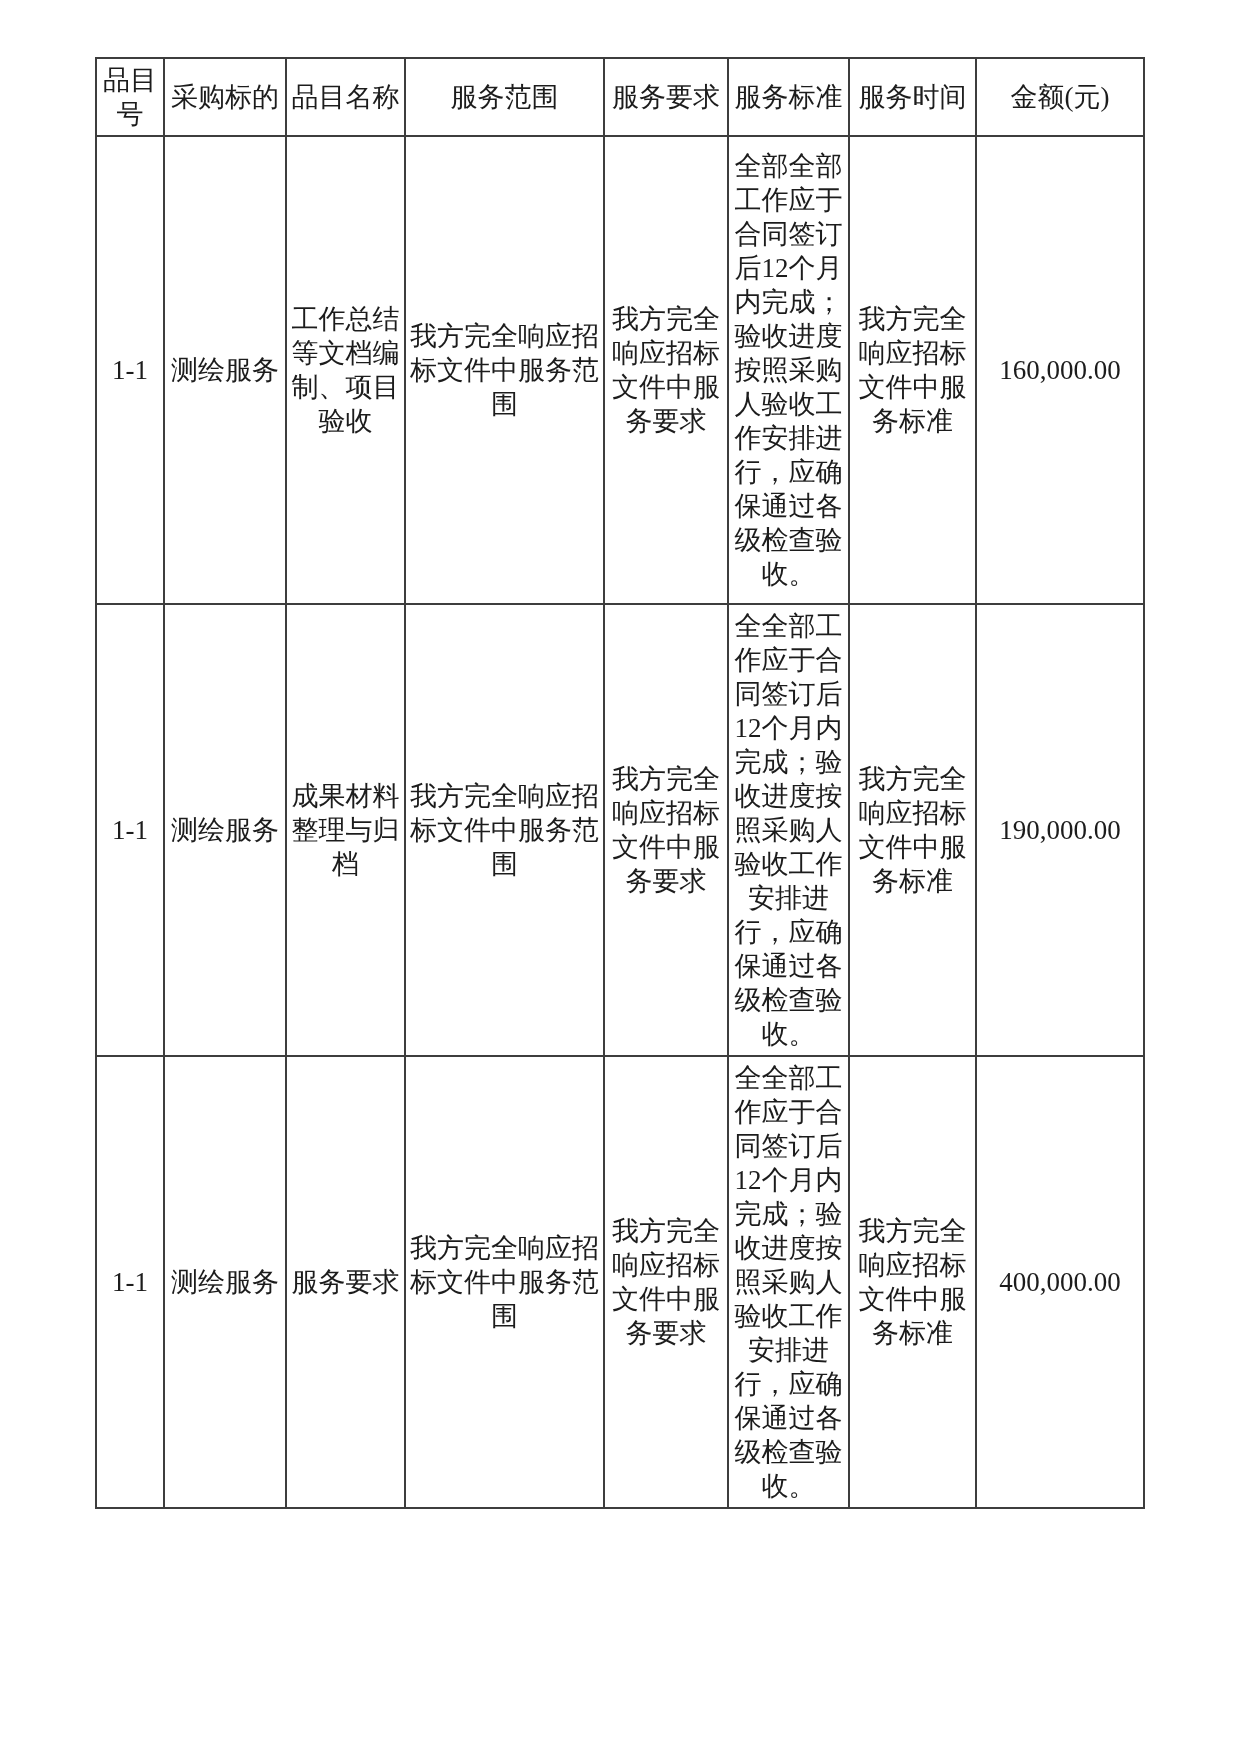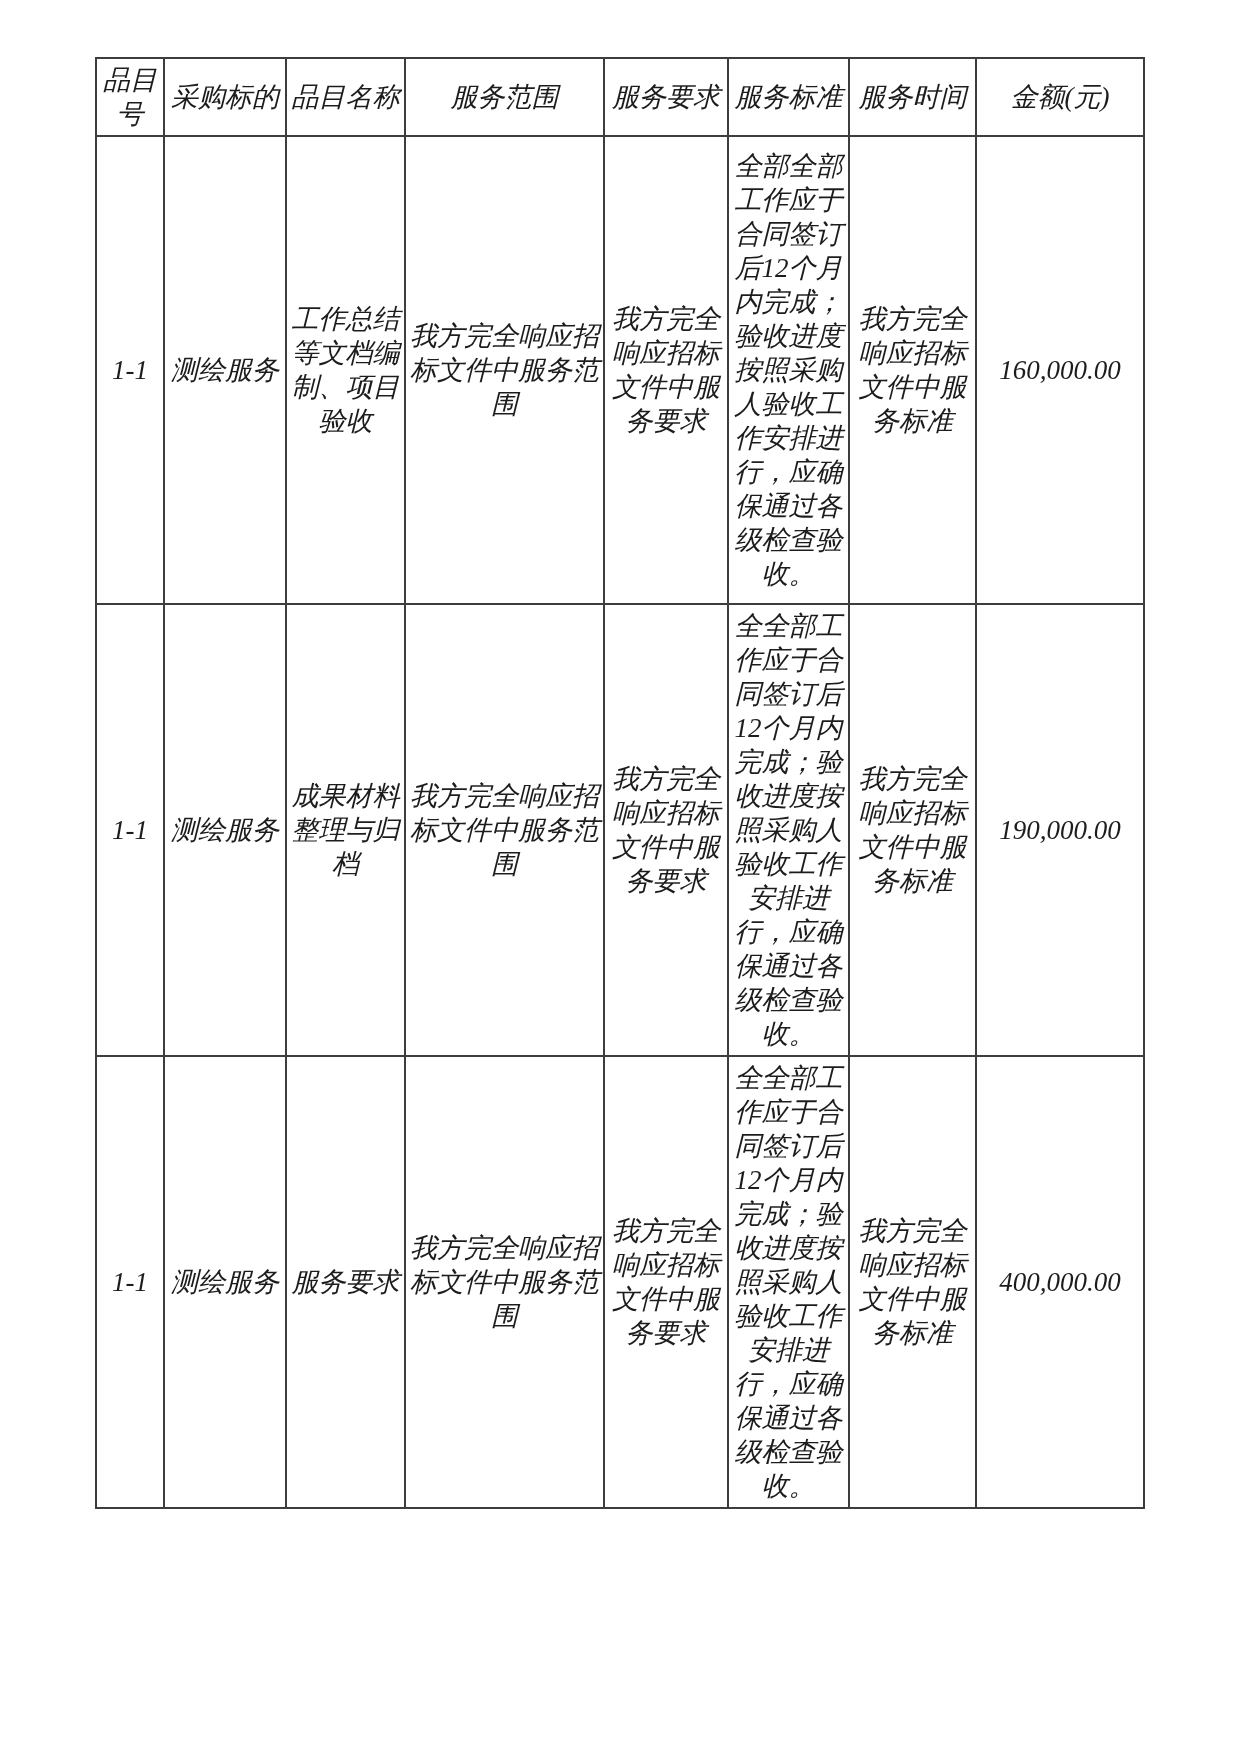--- a/index.html
+++ b/index.html
@@ -14,21 +14,20 @@
     font-family: "Liberation Serif", "DejaVu Serif", serif;
     color: #1c1c1c;
   }
   .doc-page {
     position: absolute;
     left: 0;
     top: 0;
     width: 1242px;
     height: 1756px;
     background: #ffffff;
-    font-style: italic;
   }
   table.quote-table {
     position: absolute;
     left: 95px;
     top: 57px;
     border-collapse: collapse;
     table-layout: fixed;
     width: 1048px;
     background: #ffffff;
   }

